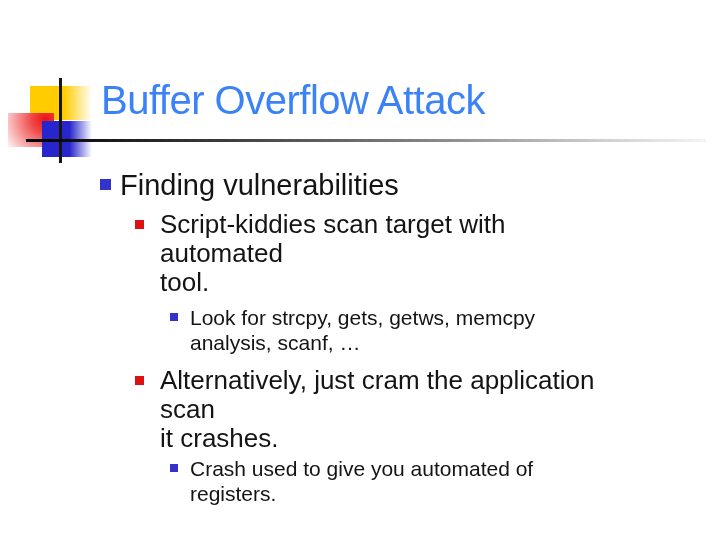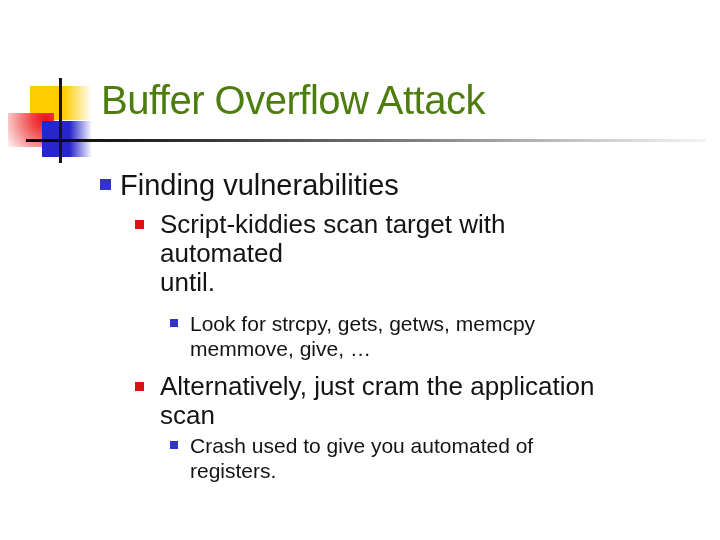--- a/index.html
+++ b/index.html
@@ -29,21 +29,21 @@
     background: #151515; z-index: 4;
   }
   .hline {
     position: absolute; left: 26px; top: 139px; width: 680px; height: 3px; z-index: 4;
     background: linear-gradient(to right, #000000 0%, #3a3a3a 28%, #828282 58%, #c8c8c8 82%, #f4f4f4 100%);
   }
   
   .title {
     position: absolute; left: 101px; top: 79px; z-index: 5;
     font-size: 40px; line-height: 42px;
-    color: #4d7c0f;
+    color: #3b82f6;
     letter-spacing: -0.5px;
     white-space: nowrap;
   }
   
   .content {
     position: absolute; left: 0; top: 170px; width: 596px;
     color: #141414;
   }
   .item { display: flex; align-items: flex-start; }
   .bullet { flex: none; }
@@ -72,37 +72,38 @@
     <span class="bullet"></span>
     <div class="lines">
       <div>Finding vulnerabilities</div>
     </div>
   </div>
 
   <div class="item lv2" style="margin-top:10px">
     <span class="bullet"></span>
     <div class="lines">
       <div>Script-kiddies scan target with automated</div>
-      <div>until.</div>
+      <div>tool.</div>
     </div>
   </div>
 
 
-  <div class="item lv3" style="margin-top:14px">
+  <div class="item lv3" style="margin-top:8px">
     <span class="bullet"></span>
     <div class="lines">
       <div>Look for strcpy, gets, getws, memcpy</div>
-      <div>memmove, give, …</div>
+      <div>analysis, scanf, …</div>
     </div>
   </div>
 
   <div class="item lv2" style="margin-top:11px">
     <span class="bullet"></span>
     <div class="lines">
       <div>Alternatively, just cram the application scan</div>
+      <div>it crashes.</div>
     </div>
   </div>
 
   <div class="item lv3" style="margin-top:3px">
     <span class="bullet"></span>
     <div class="lines">
       <div>Crash used to give you automated of registers.</div>
     </div>
   </div>
 

